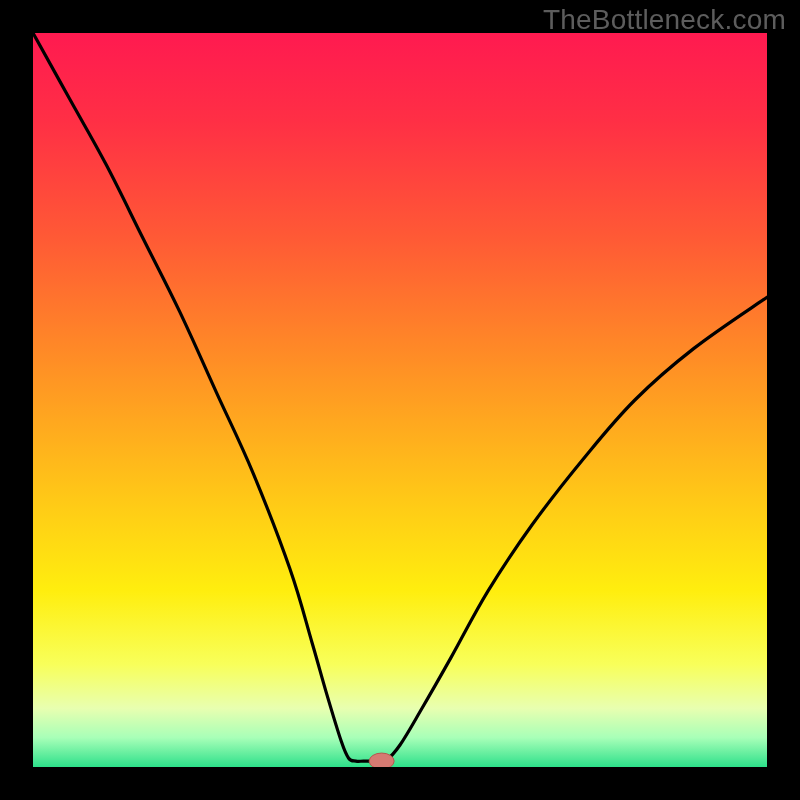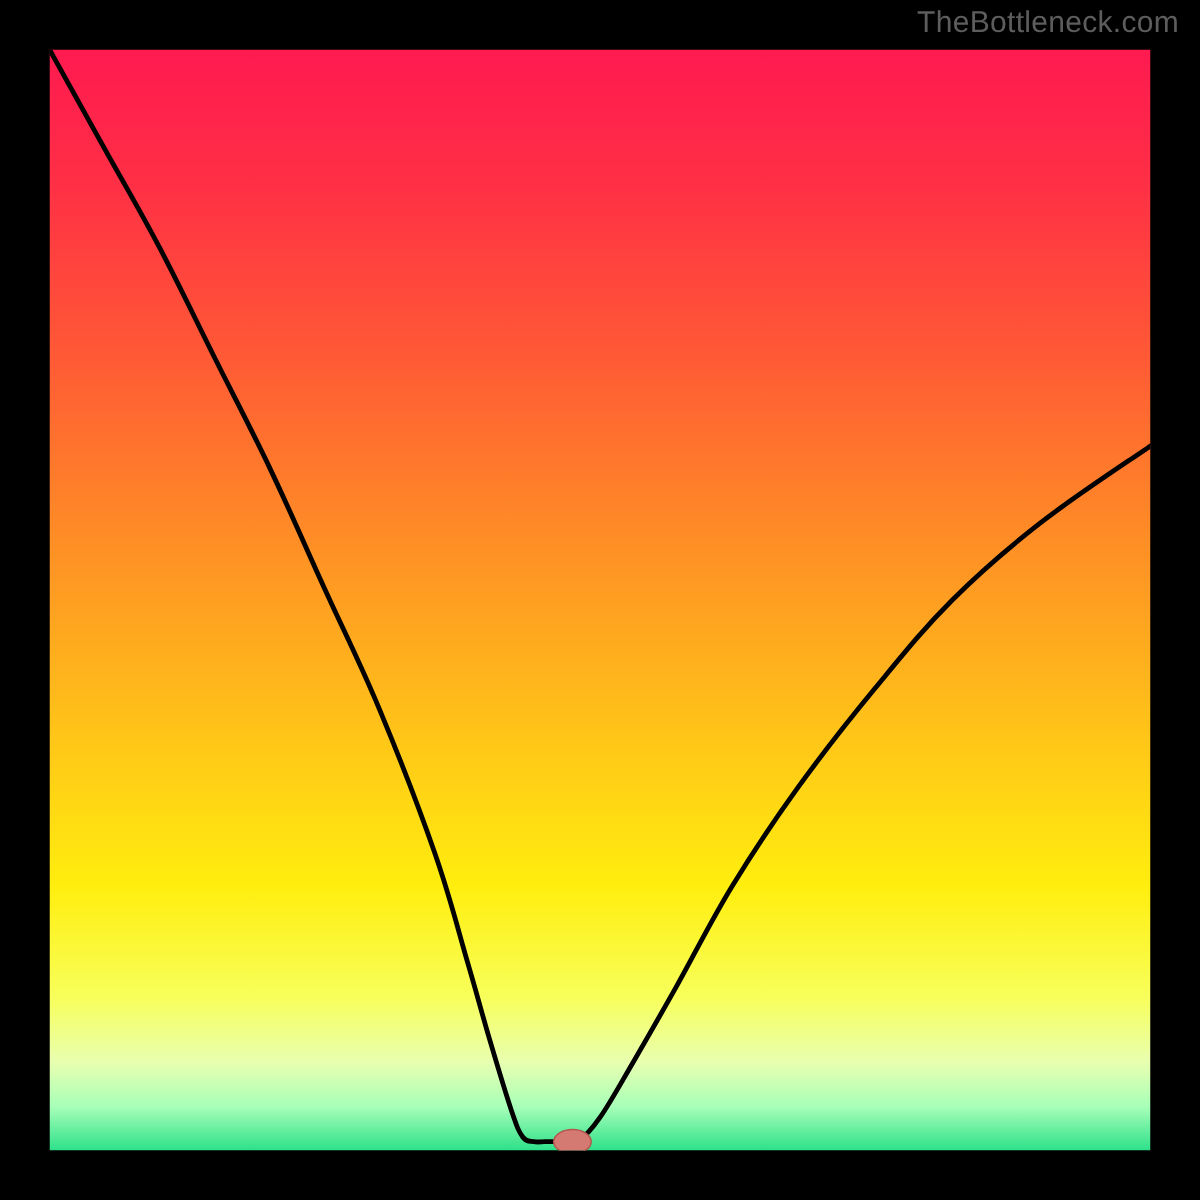--- a/index.html
+++ b/index.html
@@ -15,21 +15,21 @@
     position: relative;
     width: 800px;
     height: 800px;
     background: #000;
   }
   .watermark {
     position: absolute;
     top: 4px;
     right: 14px;
     color: #5d5d5d;
-    font-size: 20px;
+    font-size: 28px;
     font-weight: 500;
     letter-spacing: 0.2px;
     user-select: none;
   }
   .plot {
     position: absolute;
     left: 33px;
     top: 33px;
     width: 734px;
     height: 734px;

